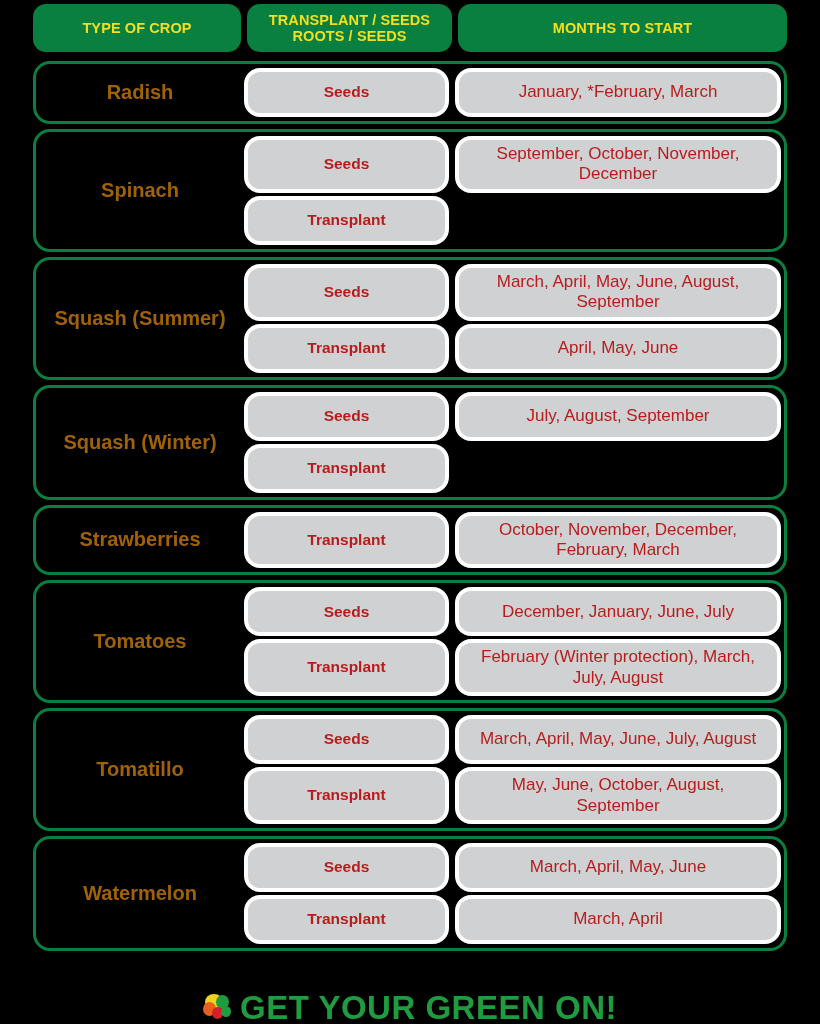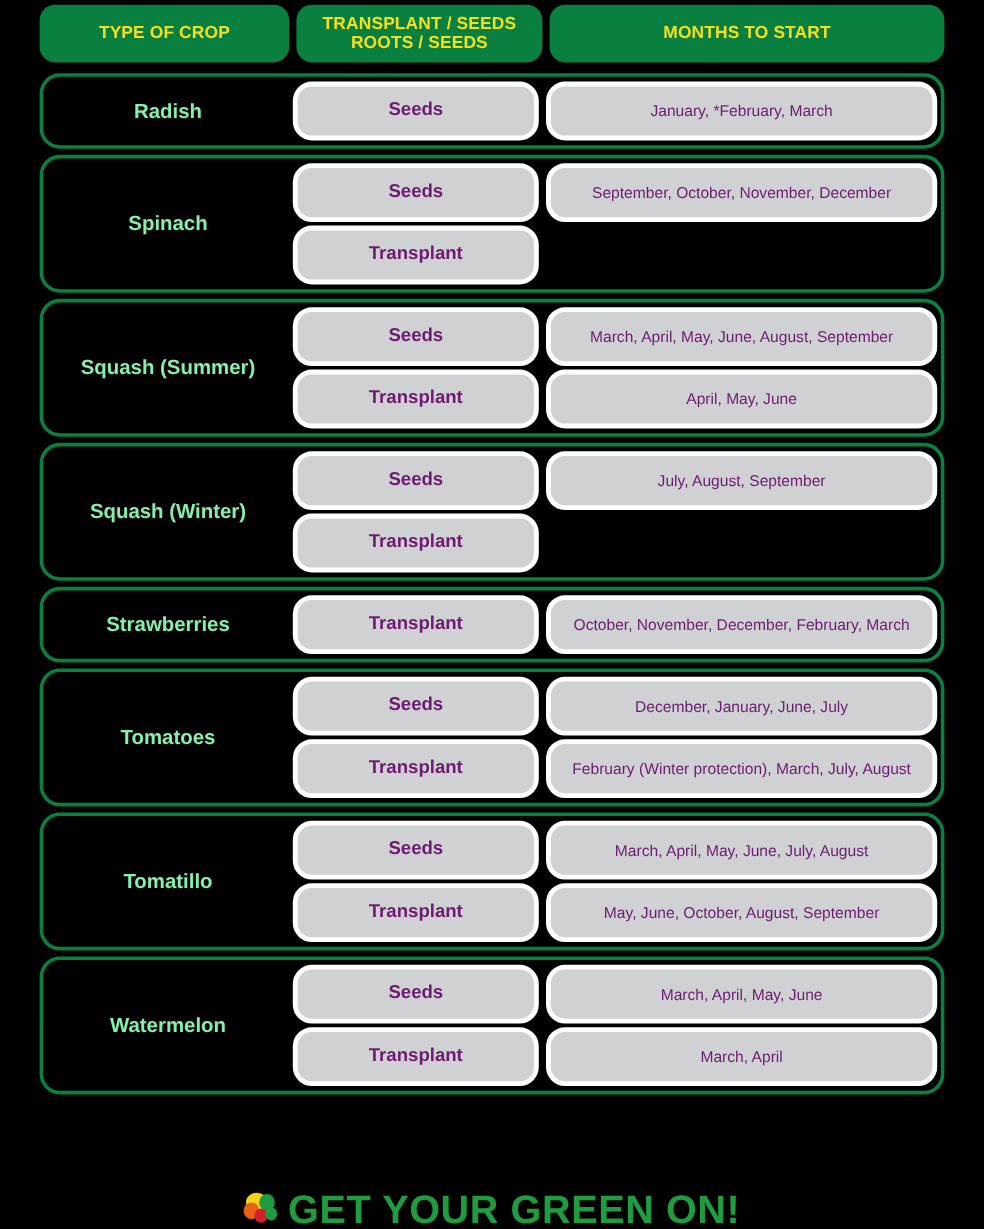--- a/index.html
+++ b/index.html
@@ -67,23 +67,23 @@
     box-sizing: border-box;
     overflow: hidden;
   }
 
   .crop-cell {
     width: 208px;
     flex: 0 0 208px;
     display: flex;
     align-items: center;
     justify-content: center;
-    color: #86efac;
+    color: #a16207;
     font-weight: bold;
-    font-size: 17px;
+    font-size: 20px;
     text-align: right;
     padding: 0 4px;
     box-sizing: border-box;
   }
 
   .entries {
     flex: 1 1 auto;
     display: flex;
     flex-direction: column;
     justify-content: center;
@@ -93,39 +93,39 @@
   .entry {
     display: flex;
     align-items: stretch;
   }
   .entry + .entry { margin-top: 3px; }
 
   .pill {
     background: #cfd1d2;
     border: 4px solid #ffffff;
     border-radius: 16px;
-    color: #701a75;
+    color: #b91c1c;
     display: flex;
     align-items: center;
     justify-content: center;
     text-align: center;
     line-height: 1.2;
     box-sizing: border-box;
   }
   .pill-method {
     width: 205px;
     flex: 0 0 205px;
     font-weight: bold;
     font-size: 15.5px;
     min-height: 49px;
   }
   .pill-months {
     flex: 1 1 auto;
     margin-left: 6px;
-    font-size: 13px;
+    font-size: 17px;
     font-weight: normal;
     padding: 4px 10px;
     min-height: 49px;
   }
 
   
   .footer {
     position: absolute;
     left: 0;
     top: 952px;

